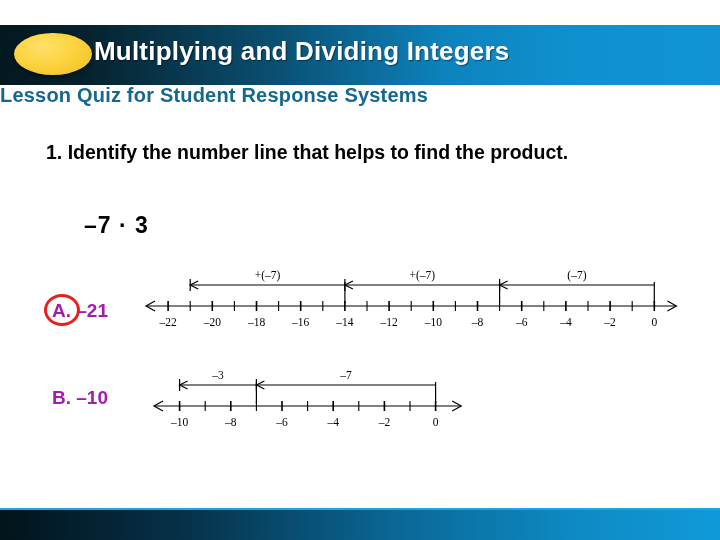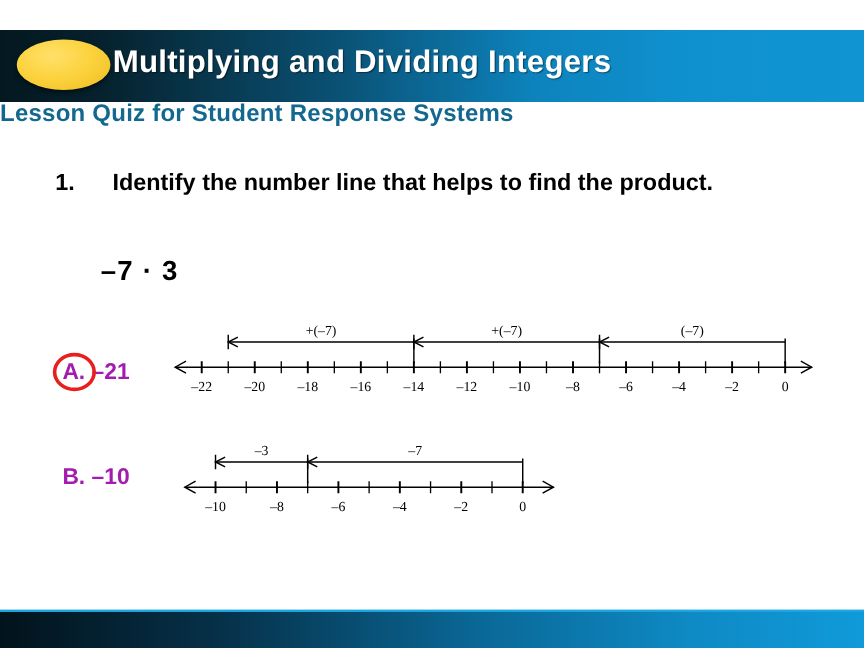--- a/index.html
+++ b/index.html
@@ -62,21 +62,20 @@
     font-size: 19.5px;
     font-weight: bold;
     color: #000000;
     line-height: 28px;
   }
   #question-number {
     display: inline-block;
   }
   #question-text {
     display: inline;
-    margin-left: 26px;
   }
   #expression {
     position: absolute;
     left: 84px; top: 212px;
     font-size: 23px;
     font-weight: bold;
     color: #000000;
     letter-spacing: 1px;
   }
 

